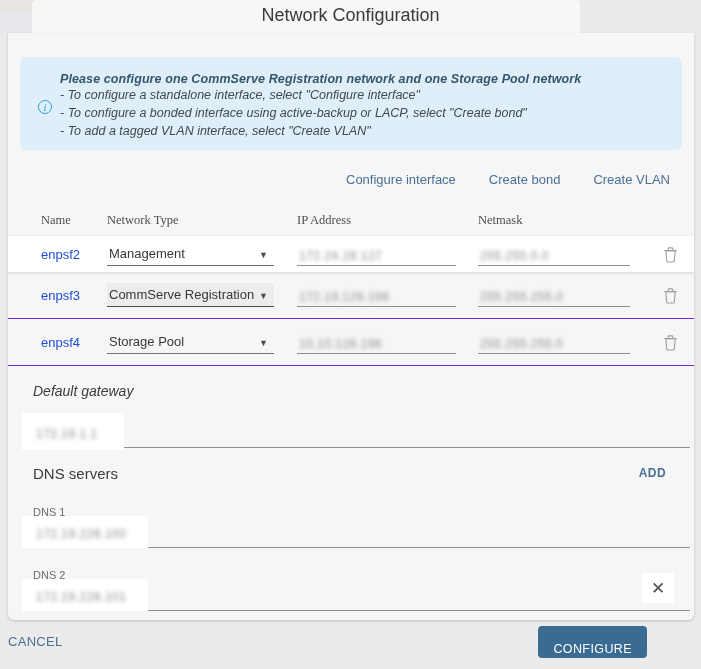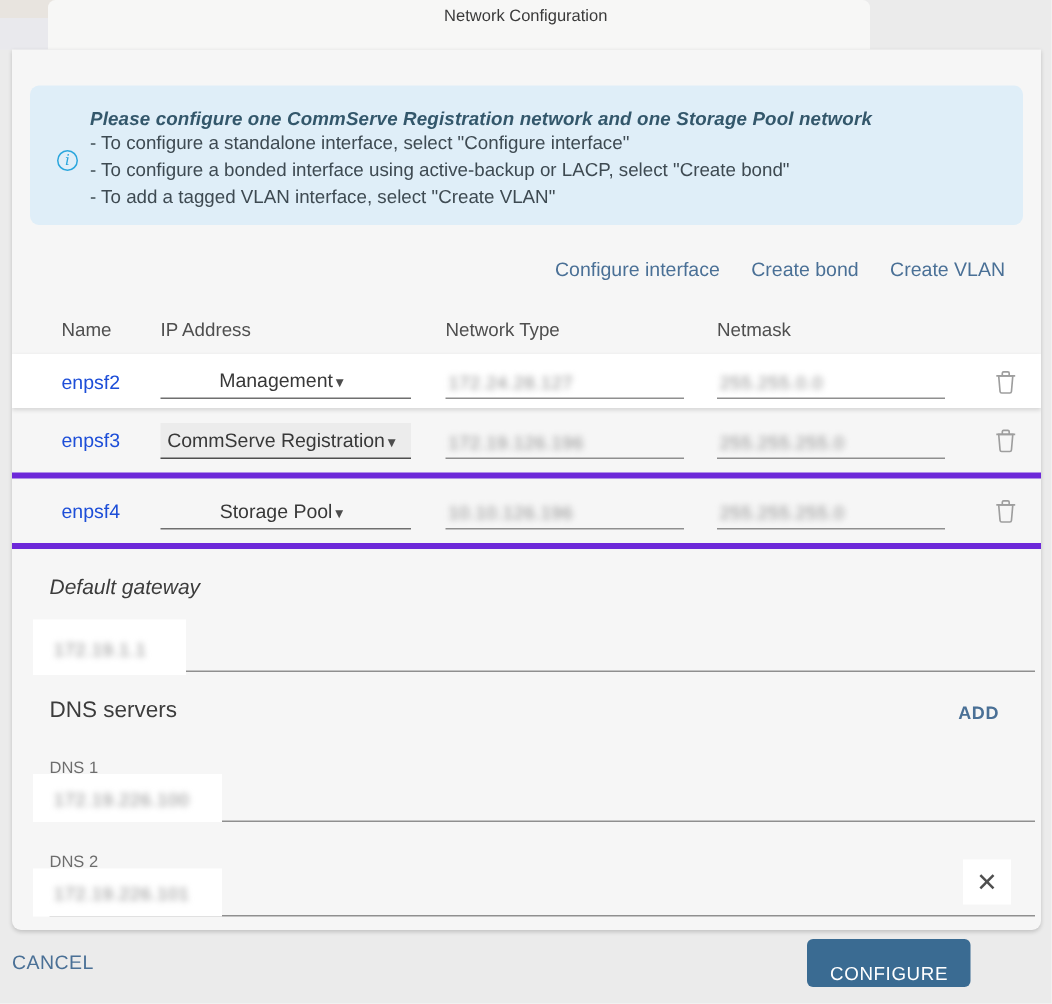--- a/index.html
+++ b/index.html
@@ -19,21 +19,21 @@
   .strip-beige-right { left:580; width:121px; height:12px; background:#e8e4df; }
   .strip-lav-right   { left:580; top:12px; width:121px; height:21px; background:#e9e9ed; }
 
   
   .title-tab {
     position:absolute; left:32px; top:0; width:548px; height:33px;
     background:#f7f7f6; border-radius:5px 5px 0 0;
   }
   .dialog-title {
     position:absolute; top:5px; left:0; width:701px;
-    text-align:center; font-size:11px; color:#3a3a3a;
+    text-align:center; font-size:18px; color:#3a3a3a;
   }
 
   
   .card {
     position:absolute; left:8px; top:33px; width:686px; height:587px;
     background:#f6f6f6; border-radius:0 0 6px 6px;
     box-shadow:0 1px 3px rgba(0,0,0,.18);
     overflow:hidden;
   }
 
@@ -47,49 +47,49 @@
   .info-icon {
     position:absolute; left:18px; top:43px;
     width:14px; height:14px; border:1.5px solid #2aa6dd; border-radius:50%;
     color:#2aa6dd; font-size:10px; font-family:"DejaVu Serif", serif;
     text-align:center; line-height:13px; font-style:italic;
   }
   .info-intro {
     font-size:12.5px; font-style:italic; font-weight:bold;
     color:#33576b; margin-bottom:0; letter-spacing:.1px;
   }
-  .info-line { font-size:12.5px; color:#3e4a52; line-height:18px; }
+  .info-line { font-size:12.5px; color:#3e4a52; line-height:18px;font-style:italic; }
 
   
   .links-row {
     display:flex; justify-content:flex-end; align-items:center;
-    margin:20px 24px 0 0; height:18px; gap:21px;
+    margin:20px 24px 0 0; height:18px; gap:33px;
   }
   .action-link { font-size:13px; color:#4a7096; cursor:pointer; white-space:nowrap; }
 
   
   .net-table { margin-top:20px; }
   .t-grid {
     display:grid;
     grid-template-columns:66px 190px 181px 182px 1fr;
     align-items:center;
     padding-left:33px;
   }
-  .t-head { height:24px; margin-bottom:4px; }
+  .t-head { height:24px; margin-bottom:4px;font-family:Liberation Serif, serif; }
   .t-head .th { font-size:12.5px; color:#4f4f4f; }
-  .t-row  { height:47px; border-bottom:4px solid #6d28d9; }
+  .t-row  { height:47px; border-bottom:1px solid #6d28d9; }
   .t-row.highlight {
     height:36px; background:#ffffff; border-bottom:none;
     box-shadow:0 1px 3px rgba(0,0,0,.14);
     position:relative; z-index:1;
   }
   .cell-name { font-size:13px; color:#1d4ed8; }
   .select {
     width:167px; border-bottom:1px solid #6f6f6f;
-    display:flex; justify-content:center; align-items:flex-end;
+    display:flex; justify-content:space-between; align-items:flex-end;
     padding:4px 6px 4px 2px; font-size:13px; color:#383838; cursor:pointer;
   }
   .select.filled { background:#ececec; border-bottom:1px solid #4d4d4d; }
   .chevron { font-size:9px; color:#4d4d4d; line-height:12px; }
   .line-input {
     border-bottom:1px solid #8f8f8f;
     padding:4px 2px 5px 2px; height:24px;
   }
   .ip-input { width:159px; }
   .mask-input { width:152px; }
@@ -109,21 +109,21 @@
     position:relative; margin:13px 4px 0 25px; height:36px;
     border-bottom:1px solid #8f8f8f;
   }
   .redact-box {
     position:absolute; left:-11px; top:1px;
     background:#ffffff; padding:11px 26px 8px 14px;
   }
 
   
   .dns-head-row {
-    display:flex; justify-content:space-between; align-items:flex-end;
+    display:flex; justify-content:space-between; align-items:center;
     margin:16px 28px 0 25px; height:18px;
   }
   .dns-heading { font-size:15px; color:#3c3c3c; }
   .add-link { font-size:12px; font-weight:bold; color:#4a7096; letter-spacing:.4px; cursor:pointer; }
   .dns-label { margin:24px 0 0 25px; font-size:11px; color:#6d6d6d; }
   .dns-label.second { margin-top:21px; }
   .dns-field {
     position:relative; margin:2px 4px 0 25px; height:28px;
     border-bottom:1px solid #8f8f8f;
   }
@@ -174,22 +174,22 @@
     <div class="links-row">
       <span class="action-link">Configure interface</span>
       <span class="action-link">Create bond</span>
       <span class="action-link">Create VLAN</span>
     </div>
 
     <div class="net-table">
 
       <div class="t-grid t-head">
         <span class="th">Name</span>
+        <span class="th">Network Type</span>
         <span class="th">IP Address</span>
-        <span class="th">Network Type</span>
         <span class="th">Netmask</span>
         <span></span>
       </div>
 
       <div class="t-grid t-row highlight">
         <span class="cell-name">enpsf2</span>
         <div class="select">
           <span>Management</span>
           <span class="chevron">▼</span>
         </div>

